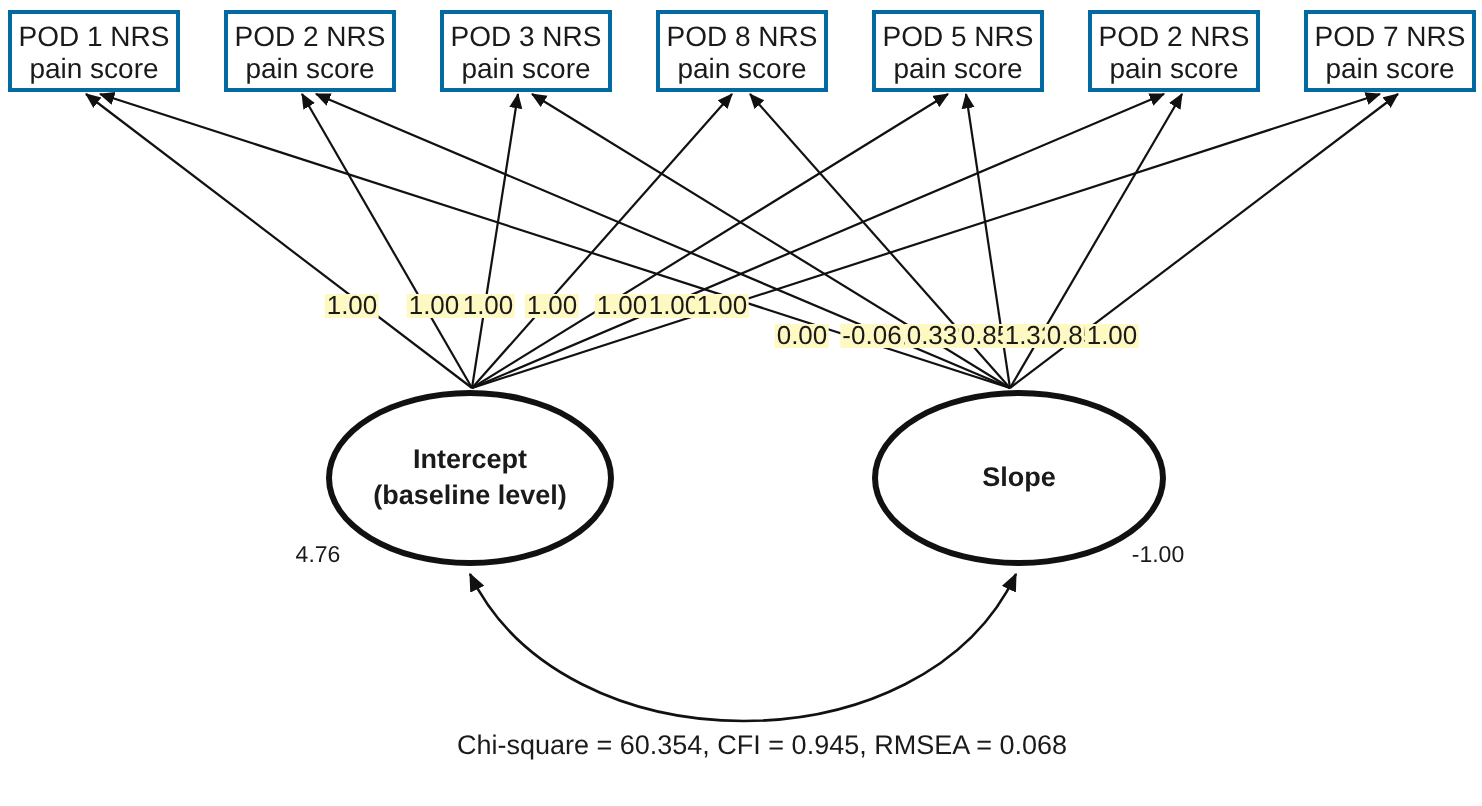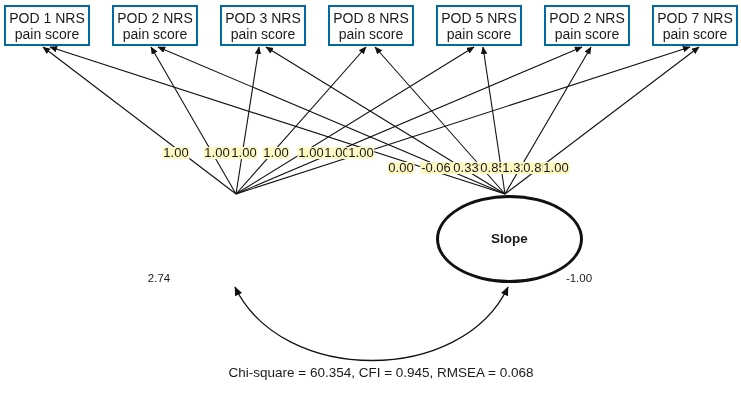--- a/index.html
+++ b/index.html
@@ -134,38 +134,42 @@
   </div>
   <div class="box" style="left:544px">
     <span>POD 2 NRS</span>
     <span>pain score</span>
   </div>
   <div class="box" style="left:652px">
     <span>POD 7 NRS</span>
     <span>pain score</span>
   </div>
 
+  <div class="ellipse ellipse-intercept">
+    <span>Intercept</span>
+    <span>(baseline level)</span>
+  </div>
   <div class="ellipse ellipse-slope">
     <span>Slope</span>
   </div>
 
   <span class="loading" style="left:176px; top:147px">1.00</span>
   <span class="loading" style="left:217px; top:147px">1.00</span>
   <span class="loading" style="left:244px; top:147px">1.00</span>
   <span class="loading" style="left:276px; top:147px">1.00</span>
   <span class="loading" style="left:311px; top:147px">1.00</span>
   <span class="loading" style="left:337px; top:147px">1.00</span>
   <span class="loading" style="left:361px; top:147px">1.00</span>
 
   <span class="loading" style="left:401px; top:162px">0.00</span>
   <span class="loading" style="left:436px; top:162px">-0.06</span>
   <span class="loading" style="left:466px; top:162px">0.33</span>
   <span class="loading" style="left:493px; top:162px">0.85</span>
   <span class="loading" style="left:515px; top:162px">1.32</span>
   <span class="loading" style="left:536px; top:162px">0.85</span>
   <span class="loading" style="left:556px; top:162px">1.00</span>
 
-  <span class="mean-label" style="left:159px">2.74</span>
+  <span class="mean-label" style="left:159px">4.76</span>
   <span class="mean-label" style="left:579px">-1.00</span>
 
   <div class="stats">Chi-square = 60.354, CFI = 0.945, RMSEA = 0.068</div>
 
 </div>
 
 </body></html>

